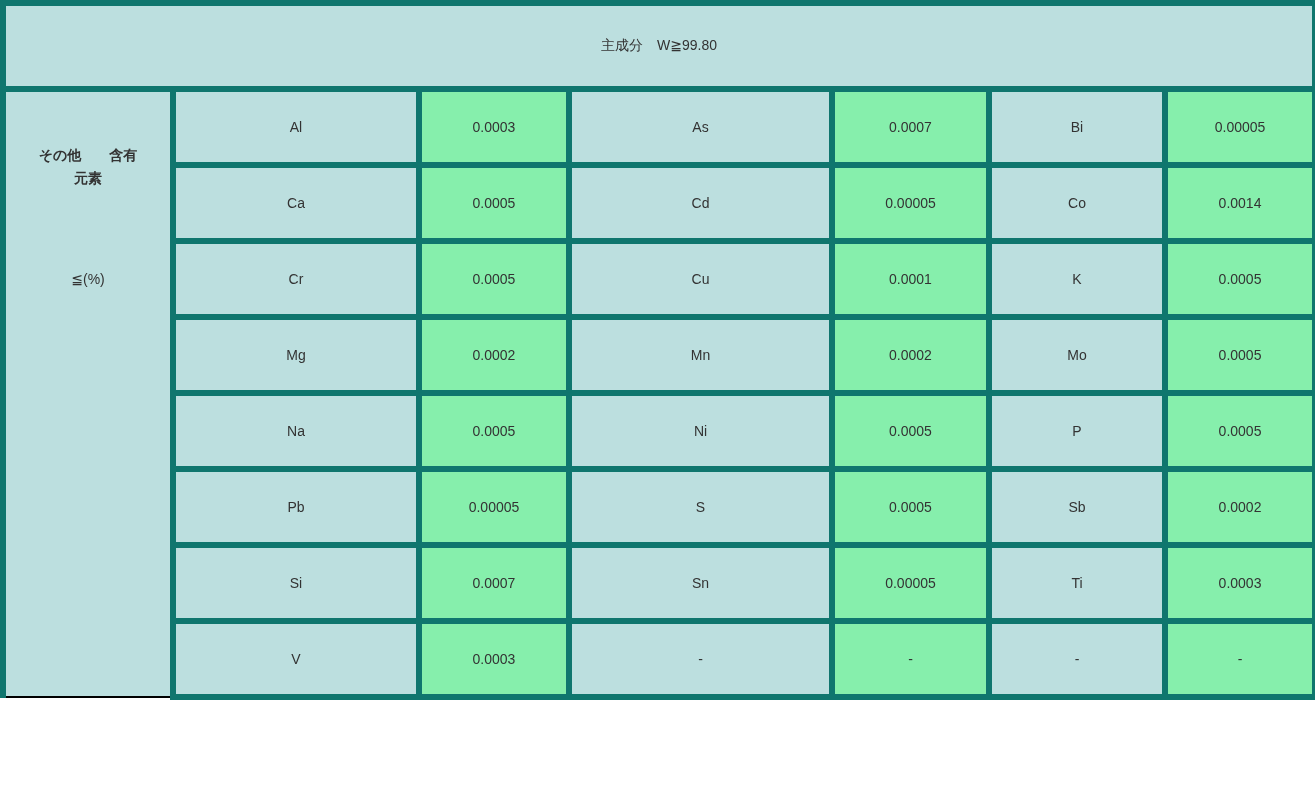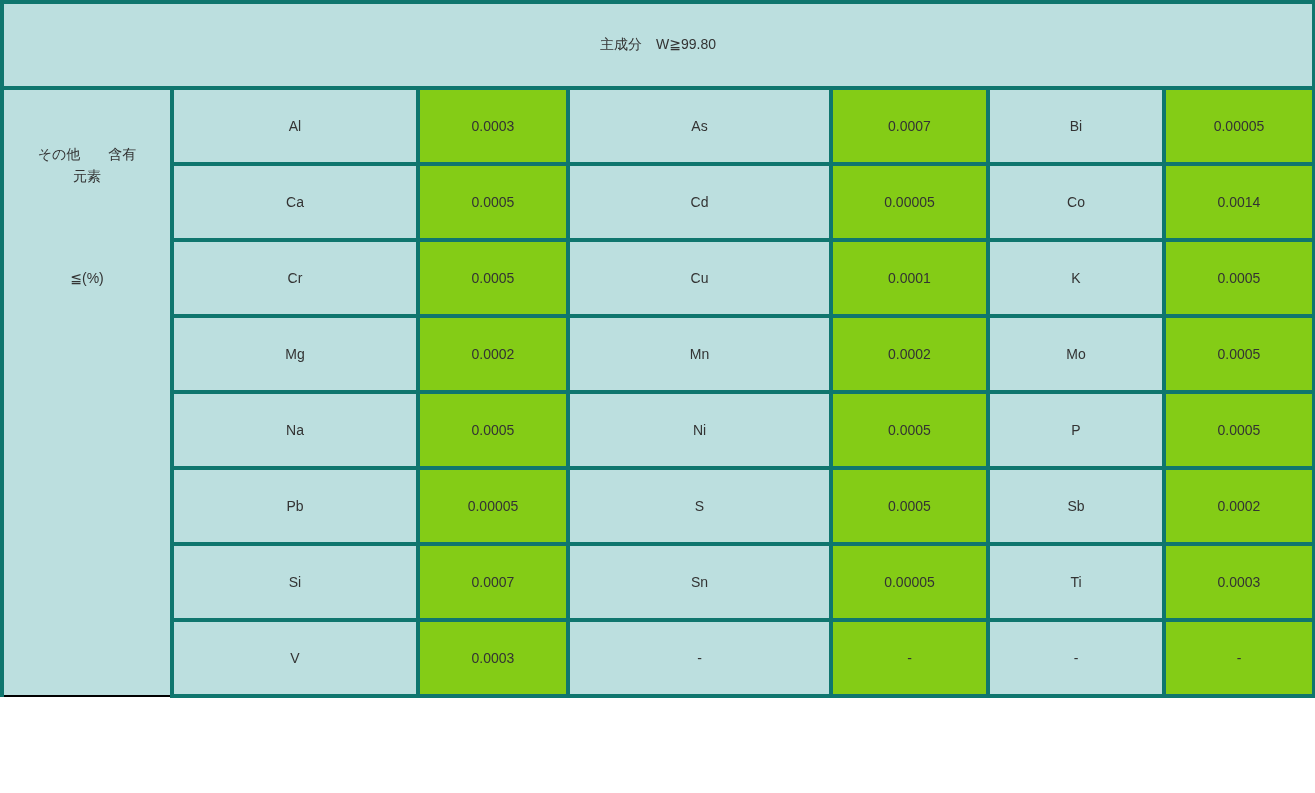--- a/index.html
+++ b/index.html
@@ -16,21 +16,21 @@
     }
     .table-wrapper {
       width: 1315px;
     }
     table {
       border-collapse: collapse;
       width: 100%;
       table-layout: fixed;
     }
     td, th {
-      border: 4px solid #0f766e;
+      border: 6px solid #0f766e;
       text-align: center;
       vertical-align: middle;
       padding: 0;
     }
     .header-row td {
       background: #bcdfdf;
       height: 86px;
     }
     .data-row td {
       height: 76px;
@@ -38,32 +38,33 @@
     }
     .rowhead {
       background: #bcdfdf;
       width: 170px;
       border-right: 2px solid #000;
       border-bottom: none;
       border-top: none;
     }
     .rowhead-top {
       border-top: 2px solid #b91c1c;
+      font-weight: bold;
     }
     .rowhead-bottom {
       border-bottom: 2px solid #000;
     }
     .rowhead-text {
       line-height: 1.6;
     }
     .elem {
       background: #bcdfdf;
     }
     .val {
-      background: #84cc16;
+      background: #86efac;
     }
     .col-side { width: 170px; }
     .col-elem { width: 246px; }
     .col-val-narrow { width: 150px; }
     .col-val-mid { width: 157px; }
     .col-elem2 { width: 263px; }
     .col-elem3 { width: 176px; }
   </style>
 </head>
 <body>

